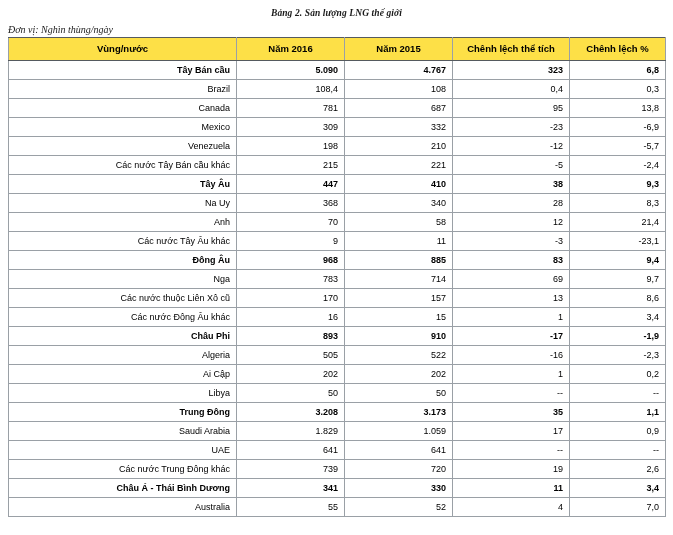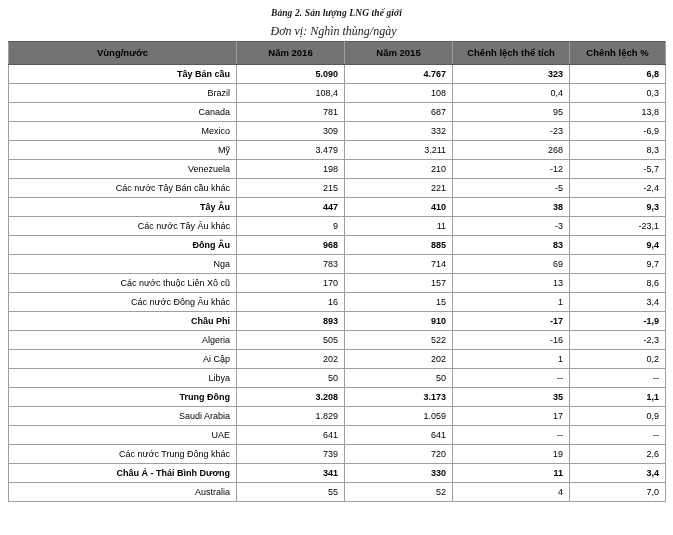--- a/index.html
+++ b/index.html
@@ -26,23 +26,23 @@
     text-align: center;
     font-family: "Liberation Serif", serif;
     font-size: 9.5px;
     font-weight: bold;
     font-style: italic;
     color: #1a1a1a;
     margin: 2px 0 6px 0;
     letter-spacing: .1px;
   }
   .unit-line {
-    text-align: center;
+    text-align: left;
     font-family: "Liberation Serif", serif;
-    font-size: 12px;
+    font-size: 10px;
     font-style: italic;
     color: #222;
     padding-right: 6px;
     margin-bottom: 2px;
   }
   table.lng {
     border-collapse: collapse;
     width: 657px;
     table-layout: fixed;
     font-family: "Liberation Sans", sans-serif;
@@ -60,21 +60,21 @@
     height: 14px;
     line-height: 12px;
     vertical-align: middle;
     white-space: nowrap;
     overflow: hidden;
   }
   table.lng thead th {
     text-align: center;
     font-weight: bold;
     font-size: 9.5px;
-    background: #737373;
+    background: #fde047;
     border-top: 1px solid #555a5f;
     border-bottom: 1px solid #555a5f;
     padding: 3px 4px;
     height: 16px;
   }
   td.label { text-align: right; }
   td.num { text-align: right; padding-right: 16px; }
   tr.group td { font-weight: bold; }
   .indent { padding-left: 12px; }
 </style>
@@ -127,27 +127,20 @@
           <td class="num">13,8</td>
         </tr>
         <tr class="item">
           <td class="label indent">Mexico</td>
           <td class="num">309</td>
           <td class="num">332</td>
           <td class="num">-23</td>
           <td class="num">-6,9</td>
         </tr>
         <tr class="item">
-          <td class="label indent">Mỹ</td>
-          <td class="num">3.479</td>
-          <td class="num">3.211</td>
-          <td class="num">268</td>
-          <td class="num">8,3</td>
-        </tr>
-        <tr class="item">
           <td class="label indent">Venezuela</td>
           <td class="num">198</td>
           <td class="num">210</td>
           <td class="num">-12</td>
           <td class="num">-5,7</td>
         </tr>
         <tr class="item">
           <td class="label indent">Các nước Tây Bán cầu khác</td>
           <td class="num">215</td>
           <td class="num">221</td>
@@ -155,20 +148,34 @@
           <td class="num">-2,4</td>
         </tr>
         <tr class="group">
           <td class="label">Tây Âu</td>
           <td class="num">447</td>
           <td class="num">410</td>
           <td class="num">38</td>
           <td class="num">9,3</td>
         </tr>
         <tr class="item">
+          <td class="label indent">Na Uy</td>
+          <td class="num">368</td>
+          <td class="num">340</td>
+          <td class="num">28</td>
+          <td class="num">8,3</td>
+        </tr>
+        <tr class="item">
+          <td class="label indent">Anh</td>
+          <td class="num">70</td>
+          <td class="num">58</td>
+          <td class="num">12</td>
+          <td class="num">21,4</td>
+        </tr>
+        <tr class="item">
           <td class="label indent">Các nước Tây Âu khác</td>
           <td class="num">9</td>
           <td class="num">11</td>
           <td class="num">-3</td>
           <td class="num">-23,1</td>
         </tr>
         <tr class="group">
           <td class="label">Đông Âu</td>
           <td class="num">968</td>
           <td class="num">885</td>

